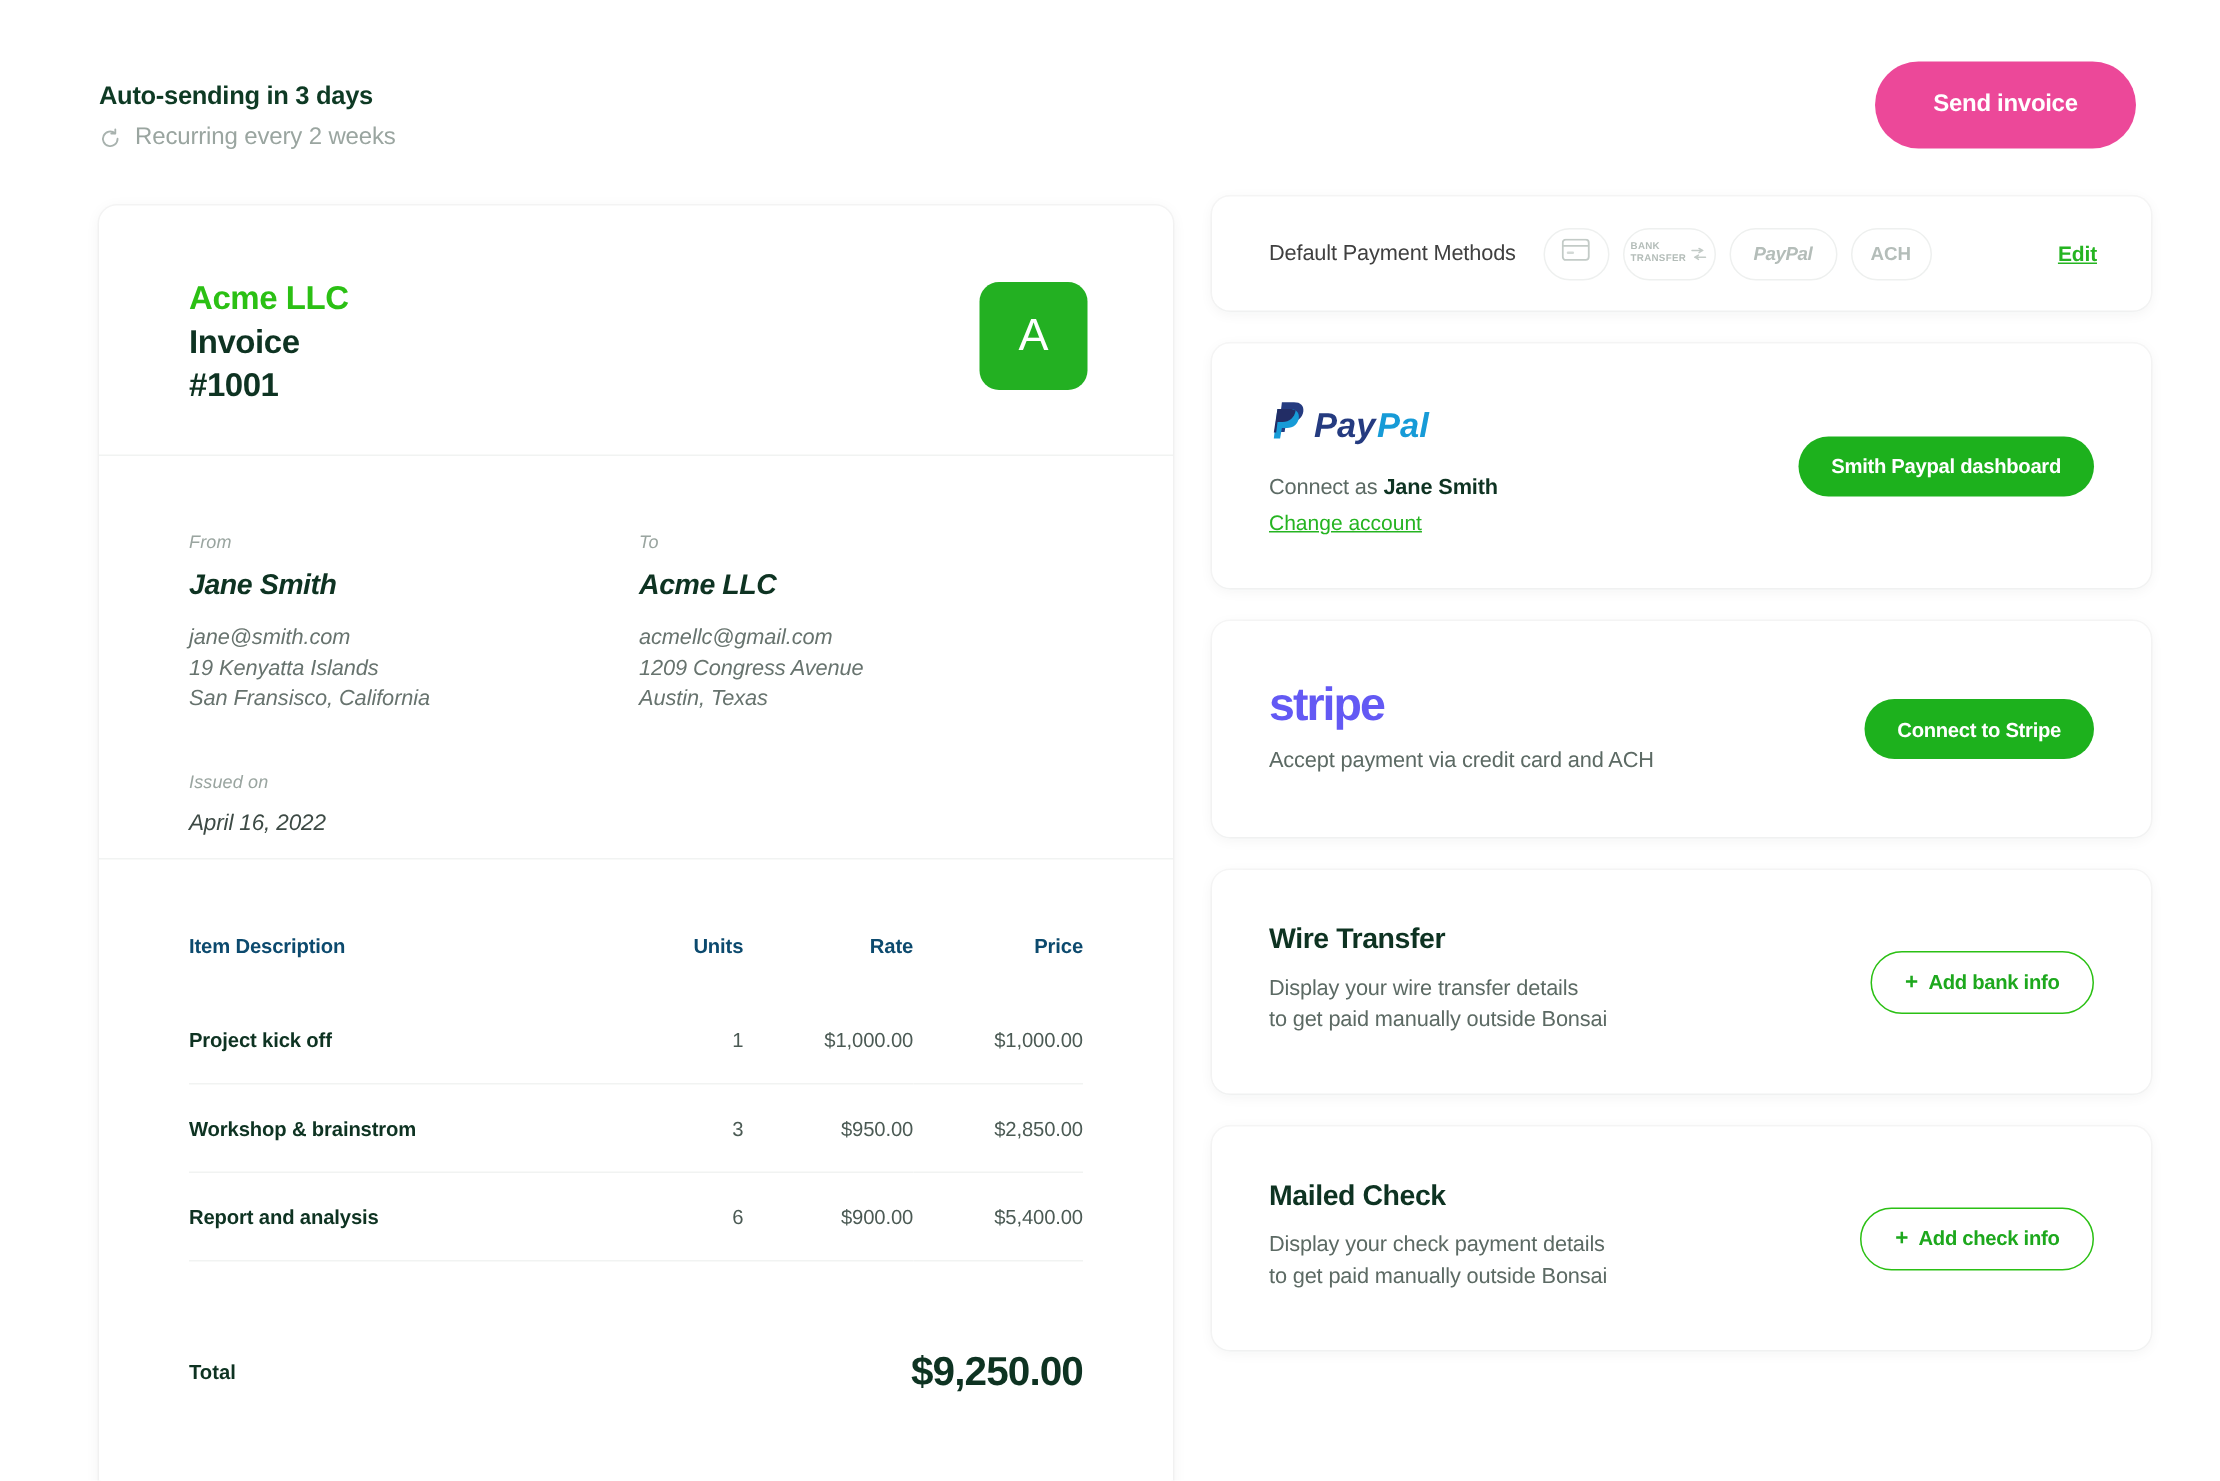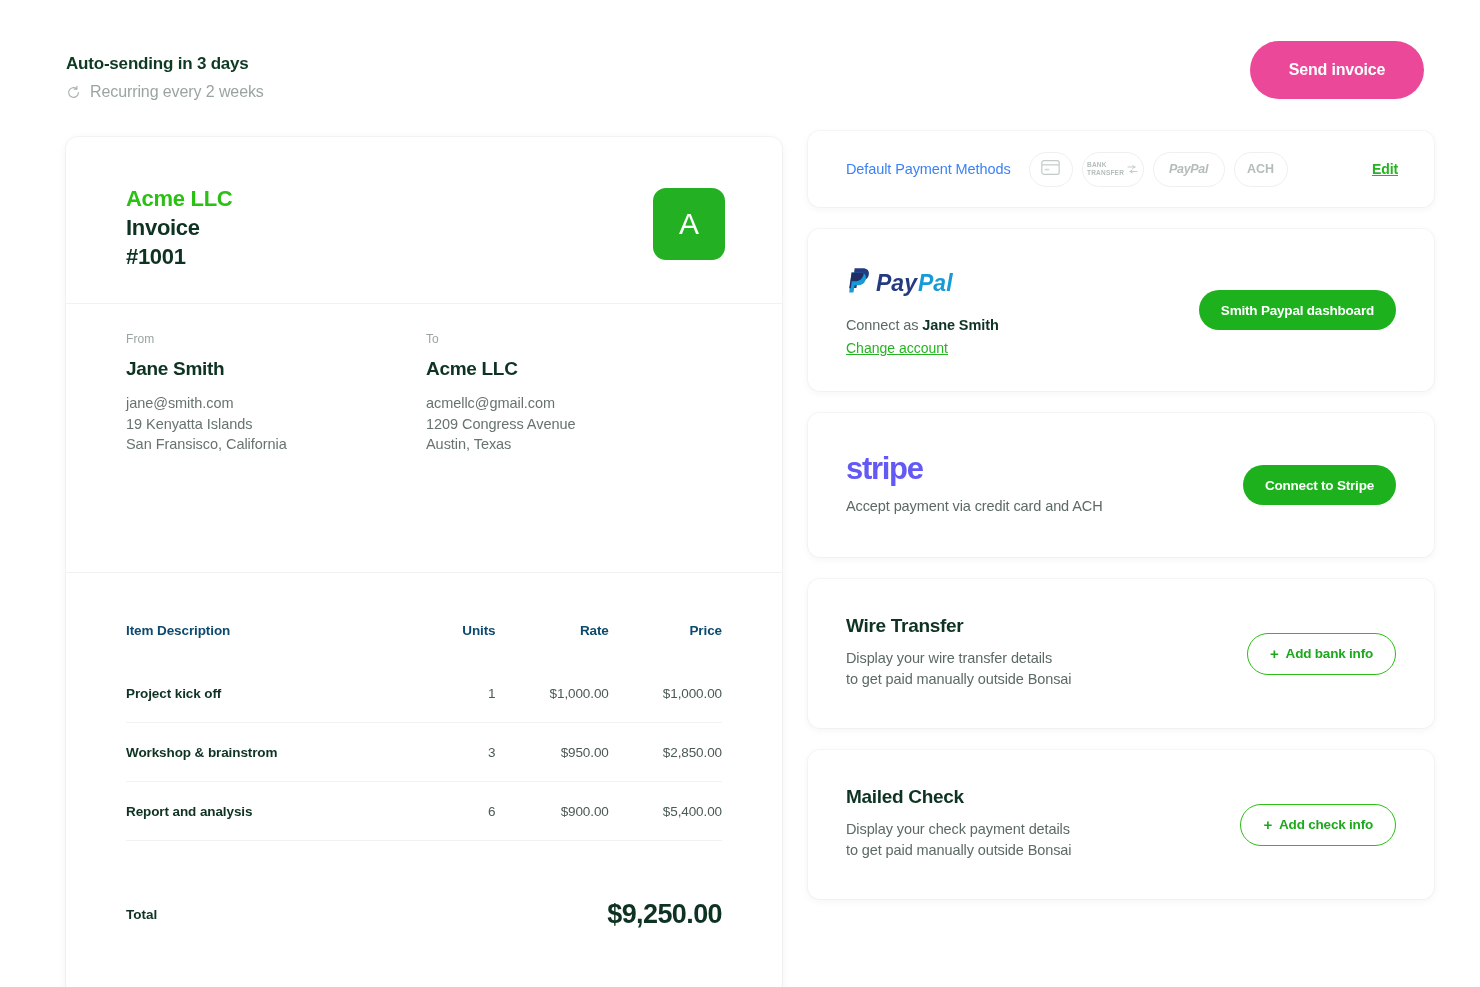--- a/index.html
+++ b/index.html
@@ -57,21 +57,21 @@
     width: 72px; height: 72px; border-radius: 13px;
     background: #23B022; color: #ffffff;
     display: flex; align-items: center; justify-content: center;
     font-size: 30px; font-weight: normal;
   }
   .divider { height: 1px; background: #f1f3f2; width: 100%; }
 
   .inv-parties {
     position: relative; padding: 46px 60px 0 60px; height: 268px;
   }
-  .col { position: absolute; top: 28px; }
+  .col { position: absolute; top: 50px; font-style: italic; }
   .col.left { left: 60px; }
   .col.right { left: 360px; }
   .field-label {
     font-size: 12px; color: #9aa5a0; letter-spacing: 0.1px; margin-bottom: 12px;
   }
   .party-name {
     font-size: 19px; font-weight: bold; color: #0e3322;
     letter-spacing: -0.3px; margin-bottom: 13px;
   }
   .party-line {
@@ -114,21 +114,21 @@
   .right-col {
     position: absolute; left: 808px; top: 131px; width: 626px;
   }
   .panel {
     background: #ffffff; border-radius: 12px; margin-bottom: 22px;
     box-shadow: 0 2px 9px rgba(16,40,30,0.05), 0 0 0 1px rgba(16,40,30,0.03);
   }
 
   
   .dpm { height: 76px; display: flex; align-items: center; padding: 0 36px 0 38px; }
-  .dpm-label { font-size: 14.5px; color: #3b82f6; letter-spacing: -0.1px; }
+  .dpm-label { font-size: 14.5px; color: #404040; letter-spacing: -0.1px; }
   .pill-row { display: flex; align-items: center; gap: 9px; margin-left: 18px; }
   .pill {
     height: 35px; border: 1px solid #eef0ef; border-radius: 18px;
     display: flex; align-items: center; justify-content: center;
     color: #b4bdb9; background: #fff;
   }
   .pill.card { width: 44px; }
   .pill.bank { width: 62px; }
   .pill.paypal { width: 72px; font-size: 12.5px; font-style: italic; font-weight: bold; letter-spacing: -0.3px; }
   .pill.ach { width: 54px; font-size: 12.5px; font-weight: bold; letter-spacing: 0px; }
@@ -214,20 +214,24 @@
 
     <div class="divider"></div>
 
     <div class="inv-parties">
       <div class="col left">
         <div class="field-label">From</div>
         <div class="party-name">Jane Smith</div>
         <div class="party-line">jane@smith.com</div>
         <div class="party-line">19 Kenyatta Islands</div>
         <div class="party-line">San Fransisco, California</div>
+        <div class="date-block">
+          <div class="field-label">Issued on</div>
+          <div class="date-value">April 16, 2022</div>
+        </div>
       </div>
       <div class="col right">
         <div class="field-label">To</div>
         <div class="party-name">Acme LLC</div>
         <div class="party-line">acmellc@gmail.com</div>
         <div class="party-line">1209 Congress Avenue</div>
         <div class="party-line">Austin, Texas</div>
       </div>
     </div>
 

